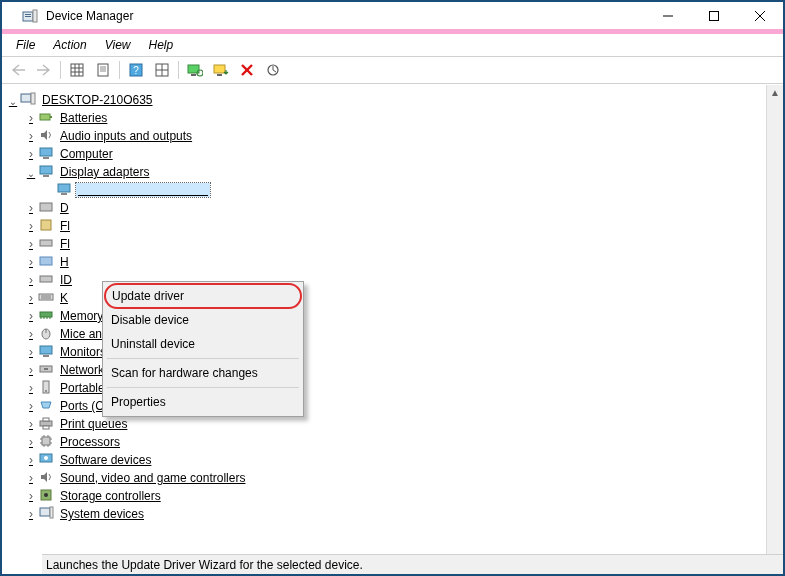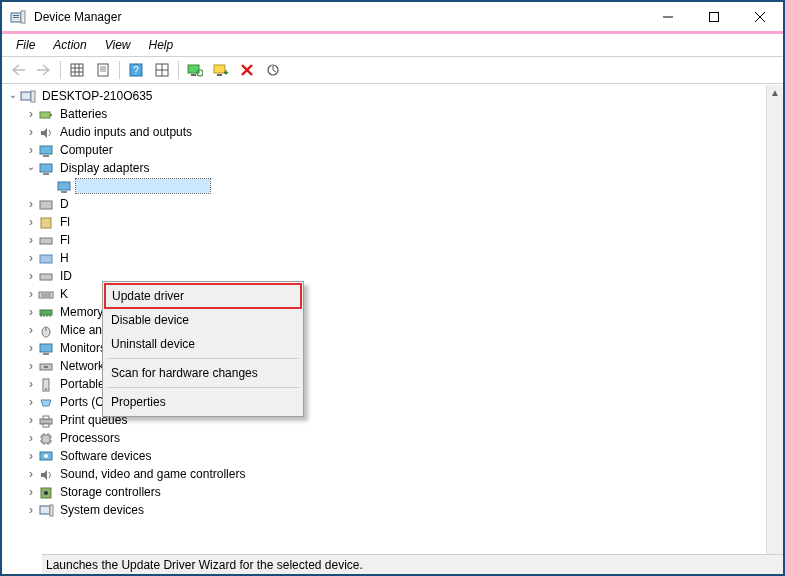--- a/index.html
+++ b/index.html
@@ -18,22 +18,22 @@
     flex-direction: column;
     position: relative;
     background: #fff;
   }
 
   
   .titlebar {
     height: 32px;
     display: flex;
     align-items: center;
-    padding-left: 8px;
-    border-bottom: 3px solid #f9a8d4;
+    padding-left: 20px;
+    border-bottom: 5px solid #f9a8d4;
   }
   .titlebar .app-icon { width: 16px; height: 16px; margin-right: 8px; }
   .titlebar .title { flex: 1; font-size: 12px; }
   .win-controls { display: flex; height: 100%; }
   .win-btn {
     width: 46px;
     display: flex;
     align-items: center;
     justify-content: center;
     font-size: 13px;
@@ -88,23 +88,24 @@
     background: #f0f0f0;
     border-left: 1px solid #dadada;
     display: flex; flex-direction: column; align-items: center;
     padding: 2px 0;
   }
   .scrollbar .up { font-size: 10px; color: #606060; }
 
   .node { display: block; }
   .row {
     display: flex;
-    align-items: flex-start;
+    align-items: flex-end;
     height: 18px;
     white-space: nowrap;
+    text-decoration: underline;
   }
   .caret {
     width: 14px;
     text-align: center;
     font-size: 10px;
     color: #606060;
     transform-origin: center;
   }
   .caret.open::before { content: "⌄"; }
   .caret.closed::before { content: "›"; font-size: 12px; }
@@ -133,20 +134,21 @@
     box-shadow: 4px 4px 4px rgba(0,0,0,0.25);
     padding: 2px;
     z-index: 10;
   }
   .ctx-item {
     height: 24px;
     display: flex;
     align-items: center;
     padding-left: 6px;
     font-size: 12px;
+    border-radius: 13px;
   }
   .ctx-item.highlight {
     border: 2px solid #e02e2e;
     margin: -1px;
     height: 26px;
   }
   .ctx-item.bold { font-weight: normal; }
   .ctx-sep { height: 1px; background: #d0d0d0; margin: 2px 2px; }
 
   

